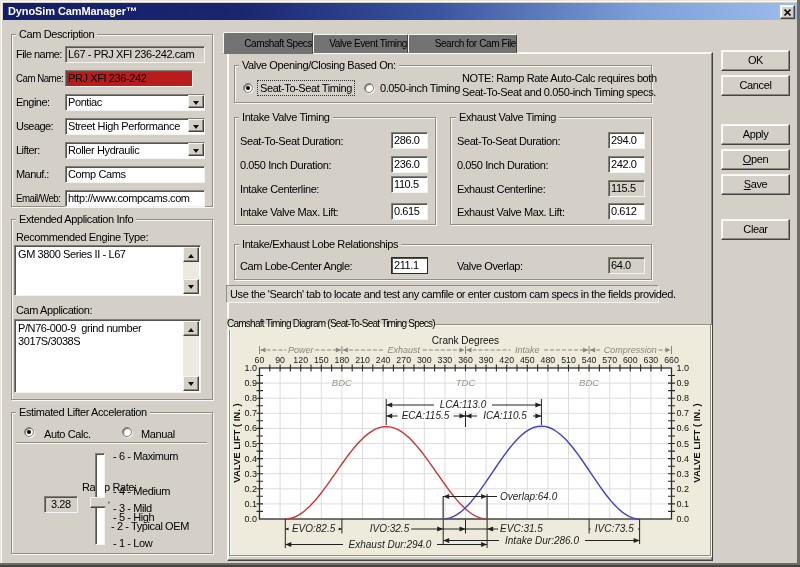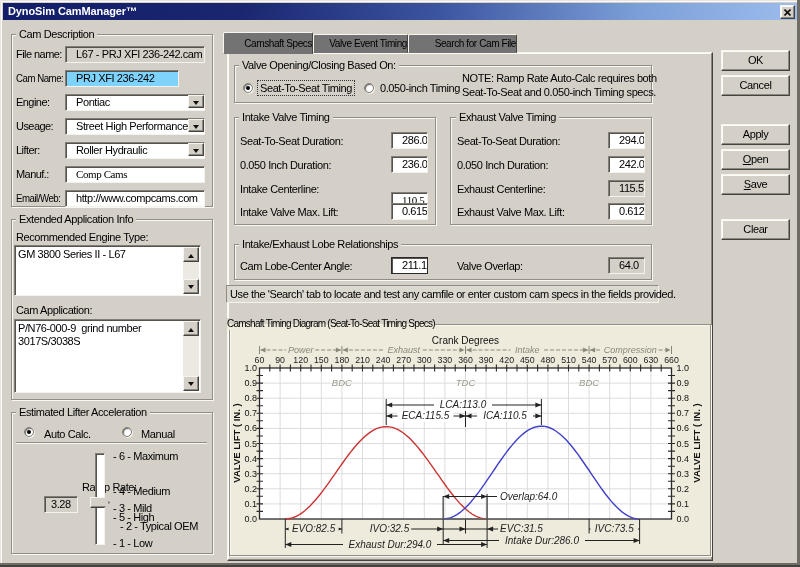--- a/index.html
+++ b/index.html
@@ -1,20 +1,20 @@
 <!DOCTYPE html>
 <html><head><meta charset="utf-8"><style>
 *{margin:0;padding:0;box-sizing:border-box}
 body{width:800px;height:567px;font-family:"Liberation Sans",sans-serif;-webkit-font-smoothing:antialiased}
 .win{position:relative;width:800px;height:567px;background:#d4d0c8;overflow:hidden}
 .t{position:absolute;font-size:11px;letter-spacing:-0.4px;color:#000;white-space:nowrap;line-height:13px}
 .grp{position:absolute;border:1px solid #8f8d84;box-shadow:1px 1px 0 #f8f7f2,inset 1px 1px 0 #f8f7f2}
 .glab{position:absolute;font-size:11px;letter-spacing:-0.4px;background:#d4d0c8;padding:0 3px;white-space:nowrap;line-height:12px}
 .fld{position:absolute;height:17px;border:1px solid;border-color:#807e76 #f4f2ec #f4f2ec #807e76;box-shadow:inset 1px 1px 0 #55534c;font-size:11px;letter-spacing:-0.4px;line-height:15px;white-space:nowrap;overflow:hidden}
-.fld span{padding-left:10px}
+.fld span{padding-left:2px}
 .btn{position:absolute;background:#d4d0c8;border:1px solid;border-color:#f6f5f0 #45433e #45433e #f6f5f0;box-shadow:inset -1px -1px 0 #8a887f,inset 1px 1px 0 #fdfcf9;font-size:11px;letter-spacing:-0.4px;text-align:center;color:#000}
 .cmb-b{position:absolute;width:16px;height:13px;background:#d4d0c8;border:1px solid;border-color:#f6f5f0 #45433e #45433e #f6f5f0;box-shadow:inset -1px -1px 0 #8a887f}
 .arr{width:0;height:0;border:3.5px solid transparent;border-top:4px solid #111;margin:5px auto 0}
 .rad{position:absolute;width:10px;height:10px;border-radius:50%;background:#fff;border:1px solid #7b7971;box-shadow:inset 1px 1px 1px #6c6a62, 1px 1px 0 #f4f2ec}
 .rad.on::after{content:"";position:absolute;left:2px;top:2px;width:4px;height:4px;border-radius:50%;background:#000}
 .ta{position:absolute;background:#fff;border:1px solid;border-color:#807e76 #f4f2ec #f4f2ec #807e76;box-shadow:inset 1px 1px 0 #55534c;font-size:11px;letter-spacing:-0.4px;line-height:13px}
 .ta .tx{position:absolute;left:3px;top:2px;right:18px}
 .sb{position:absolute;top:1px;bottom:1px;right:1px;width:16px;background:#ece9e2}
 .sbb{position:absolute;left:0;width:16px;height:15px;background:#d4d0c8;border:1px solid;border-color:#f6f5f0 #45433e #45433e #f6f5f0;box-shadow:inset -1px -1px 0 #8a887f}
 .ua{width:0;height:0;border:3.5px solid transparent;border-bottom:4px solid #111;margin:3px auto 0}
@@ -32,38 +32,38 @@
     <div style="position:absolute;left:3px;top:3px;width:794px;height:17px;background:linear-gradient(90deg,#131e6a 0%,#1a2670 30%,#3c55a0 55%,#7b9fd8 80%,#9cbcec 100%)"></div>
     <div style="position:absolute;left:8px;top:5px;font-size:11px;font-weight:bold;color:#fff;letter-spacing:-0.1px">DynoSim CamManager™</div>
     <div class="btn" style="left:780px;top:5px;width:15px;height:14px"><svg width="7" height="7" style="margin-top:3px" viewBox="0 0 7 7">
         <path d="M0.5 0.5L6.5 6.5M6.5 0.5L0.5 6.5" stroke="#111" stroke-width="1.6"></path>
       </svg></div>
     <div class="grp" style="left:11px;top:34px;width:202px;height:173px"></div>
     <div class="glab" style="left:16px;top:28px">Cam Description</div>
     <div class="t" style="left:16px;top:48px;letter-spacing:-0.55px;">File name:</div>
     <div class="fld" style="left:65px;top:46px;width:140px;background:#d4d0c8;"><span>L67 - PRJ XFI 236-242.cam</span></div>
     <div class="t" style="left:16px;top:72px;letter-spacing:-0.55px;transform:scaleX(0.88);transform-origin:0 0;">Cam Name:</div>
-    <div class="fld" style="left:65px;top:70px;width:114px;background:#7dd3fc;"><span>PRJ XFI 236-242</span></div>
+    <div class="fld" style="left:65px;top:70px;width:128px;background:#b91c1c;"><span>PRJ XFI 236-242</span></div>
     <div class="t" style="left:16px;top:96px;letter-spacing:-0.55px;">Engine:</div>
     <div class="fld" style="left:65px;top:94px;width:140px;background:#fff;"><span>Pontiac</span></div>
     <div class="cmb-b" style="left:188px;top:95px">
       <div class="arr"></div>
     </div>
     <div class="t" style="left:16px;top:120px;letter-spacing:-0.55px;">Useage:</div>
     <div class="fld" style="left:65px;top:118px;width:140px;background:#fff;"><span>Street High Performance</span></div>
     <div class="cmb-b" style="left:188px;top:119px">
       <div class="arr"></div>
     </div>
     <div class="t" style="left:16px;top:144px;letter-spacing:-0.55px;text-align:right;">Lifter:</div>
     <div class="fld" style="left:65px;top:142px;width:140px;background:#fff;"><span>Roller Hydraulic</span></div>
     <div class="cmb-b" style="left:188px;top:143px">
       <div class="arr"></div>
     </div>
     <div class="t" style="left:16px;top:168px;letter-spacing:-0.55px;">Manuf.:</div>
-    <div class="fld" style="left:65px;top:166px;width:140px;background:#fff;font-family:Liberation Serif, serif;"><span>Comp Cams</span></div>
+    <div class="fld" style="left:65px;top:166px;width:140px;background:#fff;"><span>Comp Cams</span></div>
     <div class="t" style="left:16px;top:192px;letter-spacing:-0.55px;transform:scaleX(0.88);transform-origin:0 0;">Email/Web:</div>
     <div class="fld" style="left:65px;top:190px;width:140px;background:#fff;"><span>http://www.compcams.com</span></div>
     <div class="grp" style="left:11px;top:219px;width:202px;height:181px"></div>
     <div class="glab" style="left:16px;top:213px">Extended Application Info</div>
     <div class="t" style="left:16px;top:231px;">Recommended Engine Type:</div>
     <div class="ta" style="left:14px;top:245px;width:187px;height:51px">
       <div class="tx">GM 3800 Series II - L67</div>
       <div class="sb">
         <div class="sbb" style="top:0">
           <div class="ua"></div>
@@ -94,41 +94,41 @@
     <div style="position:absolute;left:16px;top:442px;width:191px;height:1px;background:#8f8d84"></div>
     <div style="position:absolute;left:16px;top:443px;width:191px;height:1px;background:#f8f7f2"></div>
     <div class="t" style="left:38px;top:481px;padding-left:44px;">Ramp Rate:</div>
     <div class="fld" style="left:44px;top:496px;width:34px;background:#d4d0c8"><span style="padding-left:6px">3.28</span></div>
     <div style="position:absolute;left:95px;top:453px;width:10px;height:92px;background:#fff;border:1px solid;border-color:#807e76 #f4f2ec #f4f2ec #807e76;box-shadow:inset 1px 1px 0 #55534c"></div>
     <div style="position:absolute;left:90px;top:497px;width:20px;height:11px;background:#d4d0c8;border:1px solid;border-color:#f6f5f0 #45433e #45433e #f6f5f0;box-shadow:inset -1px -1px 0 #8a887f;clip-path:polygon(0 0,70% 0,100% 50%,70% 100%,0 100%)"></div>
     <div class="t" style="left:113px;top:450px;">-  6  -  Maximum</div>
     <div class="t" style="left:113px;top:467px;margin-top:44px;">-  5  -  High</div>
     <div class="t" style="left:113px;top:485px;">-  4  -  Medium</div>
     <div class="t" style="left:113px;top:502px;">-  3  -  Mild</div>
-    <div class="t" style="left:120px;top:520px;text-align:right;">-  2  -  Typical OEM</div>
+    <div class="t" style="left:111px;top:520px;text-align:right;">-  2  -  Typical OEM</div>
     <div class="t" style="left:113px;top:537px;">-  1  -  Low</div>
     <div style="position:absolute;left:227px;top:52px;width:486px;height:509px;background:#d4d0c8;border:1px solid;border-color:#f6f5f0 #45433e #45433e #f6f5f0;box-shadow:inset -1px -1px 0 #8a887f,inset 1px 1px 0 #fdfcf9"></div>
     <div class="tab" style="left:223px;top:32px;width:90px;height:22px;line-height:21px;z-index:3">Camshaft Specs</div>
     <div class="tab" style="left:313px;top:34px;width:95px;height:19px;line-height:18px">Valve Event Timing</div>
     <div class="tab" style="left:408px;top:34px;width:109px;height:19px;line-height:18px">Search for Cam File</div>
     <div class="grp" style="left:234px;top:65px;width:418px;height:38px"></div>
     <div class="glab" style="left:239px;top:59px">Valve Opening/Closing Based On:</div>
     <div class="rad on" style="left:243px;top:83px"></div>
     <div class="t" style="left:257px;top:80px;border:1px dotted #333;padding:0 2px;line-height:14px">Seat-To-Seat Timing</div>
     <div class="rad" style="left:364px;top:83px"></div>
     <div class="t" style="left:380px;top:82px;">0.050-inch Timing</div>
     <div class="t" style="left:462px;top:71px;line-height:14px">NOTE: Ramp Rate Auto-Calc requires both<br>Seat-To-Seat and 0.050-inch Timing specs.</div>
     <div class="grp" style="left:234px;top:117px;width:202px;height:108px"></div>
     <div class="glab" style="left:239px;top:111px">Intake Valve Timing</div>
     <div class="t" style="left:240px;top:135px;">Seat-To-Seat Duration:</div>
     <div class="fld" style="left:391px;top:132px;width:37px;background:#fff;"><span>286.0</span></div>
     <div class="t" style="left:240px;top:159px;">0.050 Inch Duration:</div>
     <div class="fld" style="left:391px;top:156px;width:37px;background:#fff;"><span>236.0</span></div>
     <div class="t" style="left:240px;top:183px;">Intake Centerline:</div>
-    <div class="fld" style="left:391px;top:192px;width:37px;background:#fff;font-family:Liberation Serif, serif;"><span>110.5</span></div>
+    <div class="fld" style="left:391px;top:176px;width:37px;background:#fff;"><span>110.5</span></div>
     <div class="t" style="left:240px;top:206px;">Intake Valve Max. Lift:</div>
     <div class="fld" style="left:391px;top:203px;width:37px;background:#fff;"><span>0.615</span></div>
     <div class="grp" style="left:450px;top:117px;width:202px;height:108px"></div>
     <div class="glab" style="left:456px;top:111px">Exhaust Valve Timing</div>
     <div class="t" style="left:457px;top:135px;">Seat-To-Seat Duration:</div>
     <div class="fld" style="left:608px;top:132px;width:37px;background:#fff;"><span>294.0</span></div>
     <div class="t" style="left:457px;top:159px;">0.050 Inch Duration:</div>
     <div class="fld" style="left:608px;top:156px;width:37px;background:#fff;"><span>242.0</span></div>
     <div class="t" style="left:457px;top:183px;">Exhaust Centerline:</div>
     <div class="fld" style="left:608px;top:180px;width:37px;background:#d4d0c8;"><span>115.5</span></div>

